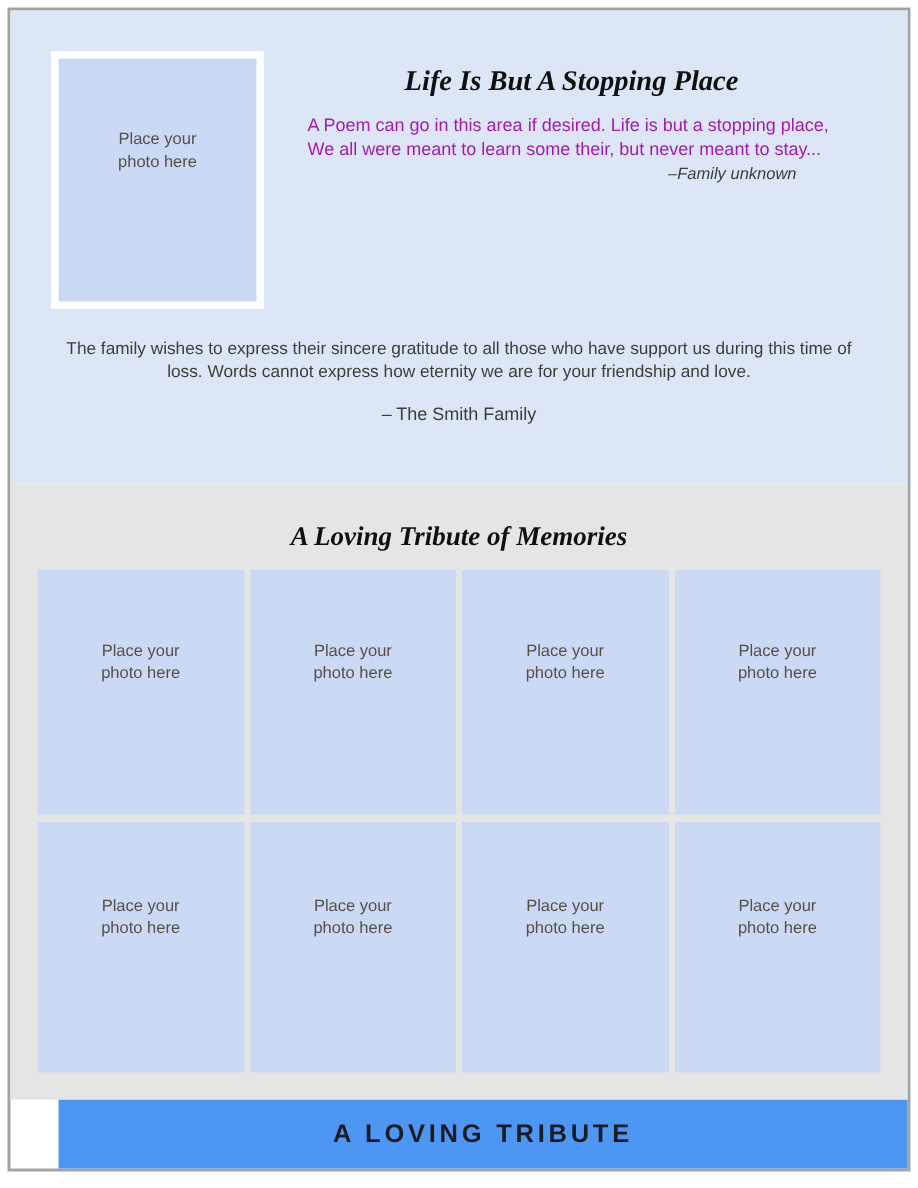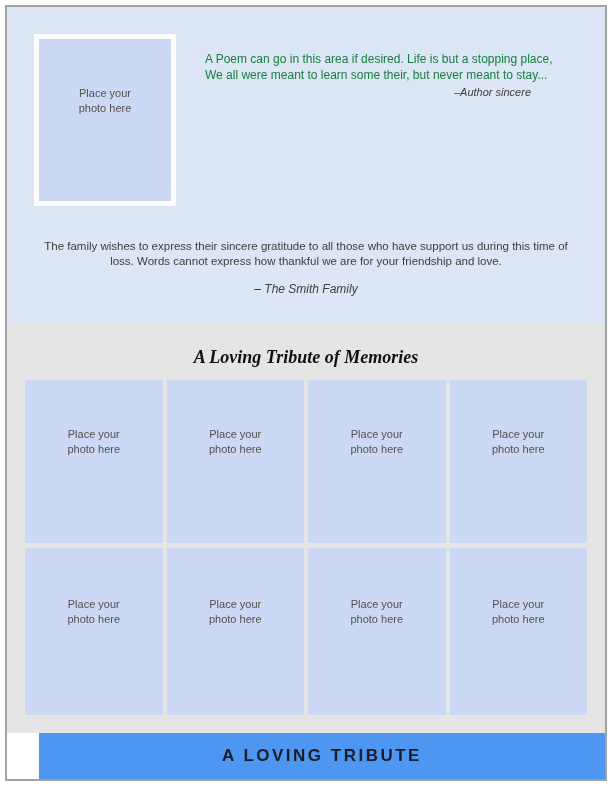--- a/index.html
+++ b/index.html
@@ -65,47 +65,46 @@
     font-weight: bold;
     font-size: 19px;
     line-height: 24px;
     color: #101010;
     text-align: center;
   }
   .poem-lines {
     margin-top: 8px;
     font-size: 12px;
     line-height: 16.4px;
-    color: #15803d;
+    color: #a21caf;
     text-align: left;
   }
   .poem-attribution {
     margin-top: 2px;
     padding-right: 26px;
     font-size: 11px;
     font-style: italic;
     color: #3d3d3d;
     text-align: right;
   }
   .family-block {
     position: absolute;
     left: 0;
     right: 0;
-    top: 232px;
+    top: 219px;
     text-align: center;
     color: #3d3d3d;
   }
   .family-lines {
     font-size: 11.5px;
     line-height: 14.5px;
   }
   .family-signature {
     margin-top: 14px;
     font-size: 12px;
-    font-style: italic;
   }
   
   .middle-section {
     flex: 1 1 auto;
     background: #e5e5e5;
     position: relative;
   }
   .memories-title {
     margin: 23px 0 0 0;
     font-family: "Liberation Serif", "DejaVu Serif", serif;
@@ -160,31 +159,32 @@
   <section class="top-section">
 
     <div class="photo-box">
       <div class="photo-box-inner">
         <div>Place your</div>
         <div>photo here</div>
       </div>
     </div>
 
     <div class="poem-col">
+      <h1 class="poem-title">Life Is But A Stopping Place</h1>
       <div class="poem-lines">
         <div>A Poem can go in this area if desired. Life is but a stopping place,</div>
         <div>We all were meant to learn some their, but never meant to stay...</div>
       </div>
-      <div class="poem-attribution">–Author sincere</div>
+      <div class="poem-attribution">–Family unknown</div>
     </div>
 
     <div class="family-block">
       <div class="family-lines">
         <div>The family wishes to express their sincere gratitude to all those who have support us during this time of</div>
-        <div>loss. Words cannot express how thankful we are for your friendship and love.</div>
+        <div>loss. Words cannot express how eternity we are for your friendship and love.</div>
       </div>
       <div class="family-signature">– The Smith Family</div>
     </div>
 
   </section>
 
   <section class="middle-section">
     <h2 class="memories-title">A Loving Tribute of Memories</h2>
 
     <div class="photo-grid">

